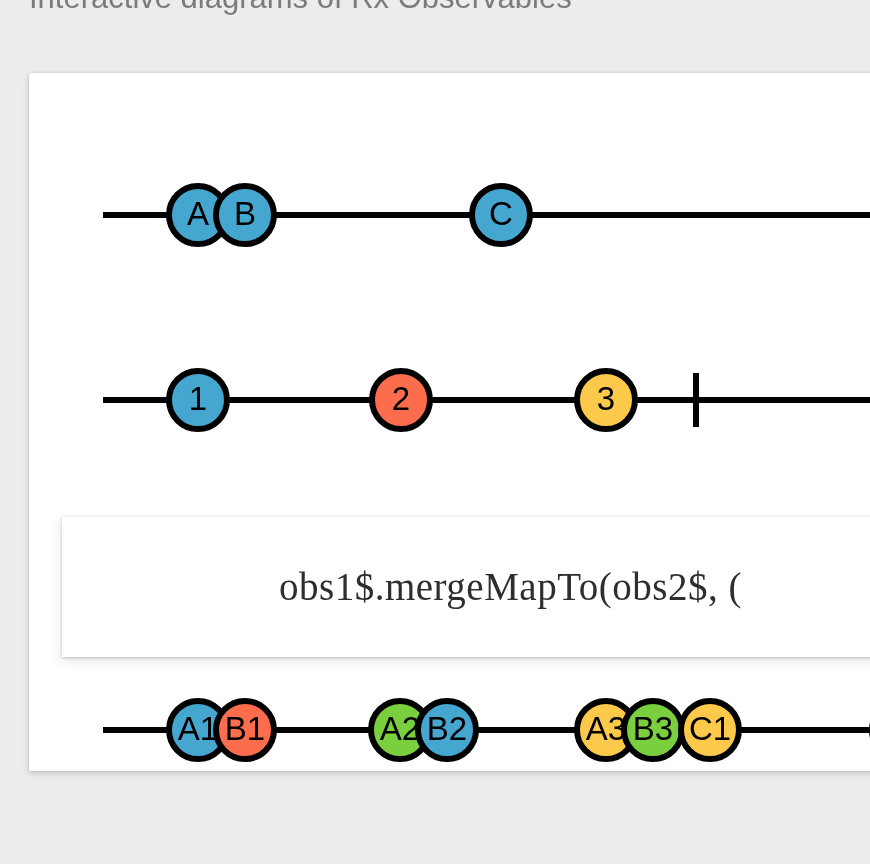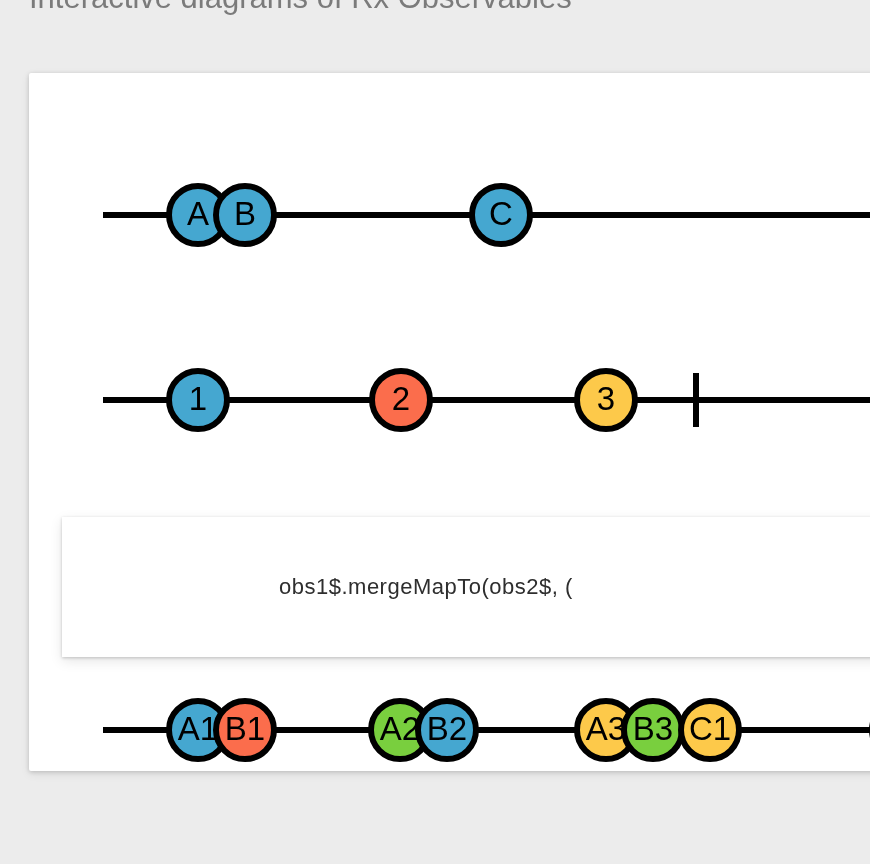--- a/index.html
+++ b/index.html
@@ -71,22 +71,22 @@
     box-shadow: 0 1px 3px rgba(0,0,0,0.20), 0 4px 12px rgba(0,0,0,0.10);
     overflow: hidden;
   }
   .code-text {
     position: absolute;
     left: 217px;
     top: 0;
     height: 140px;
     line-height: 140px;
     white-space: nowrap;
-    font-family: Liberation Sans, sans-serif;
-    font-size: 22px;
+    font-family: Liberation Serif, serif;
+    font-size: 39px;
     letter-spacing: 0.5px;
     color: #2e2e2e;
   }
 </style>
 </head>
 <body>
 
 <div id="page-root">
 
   <div class="page-title">Interactive diagrams of Rx Observables</div>

